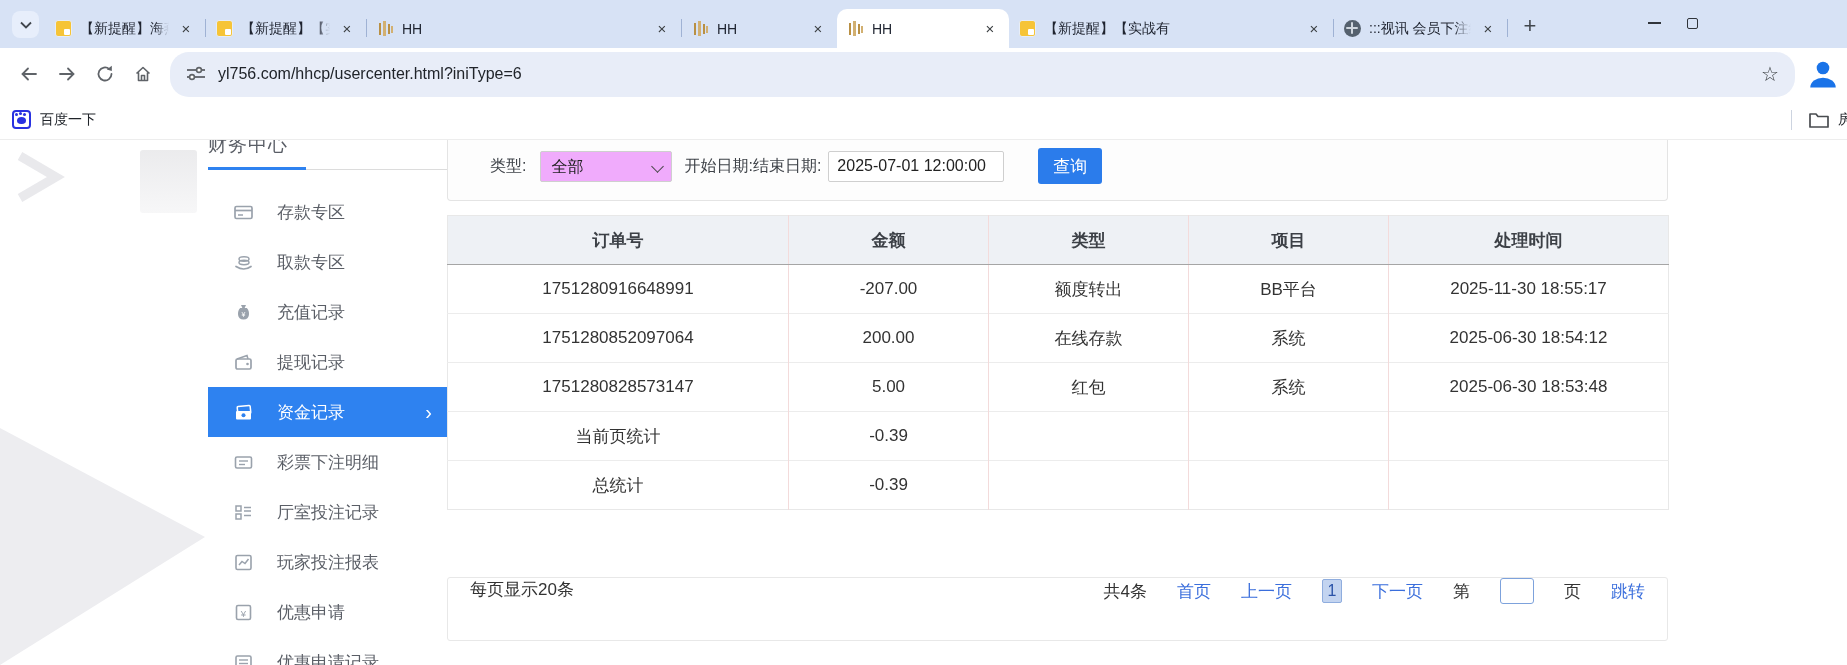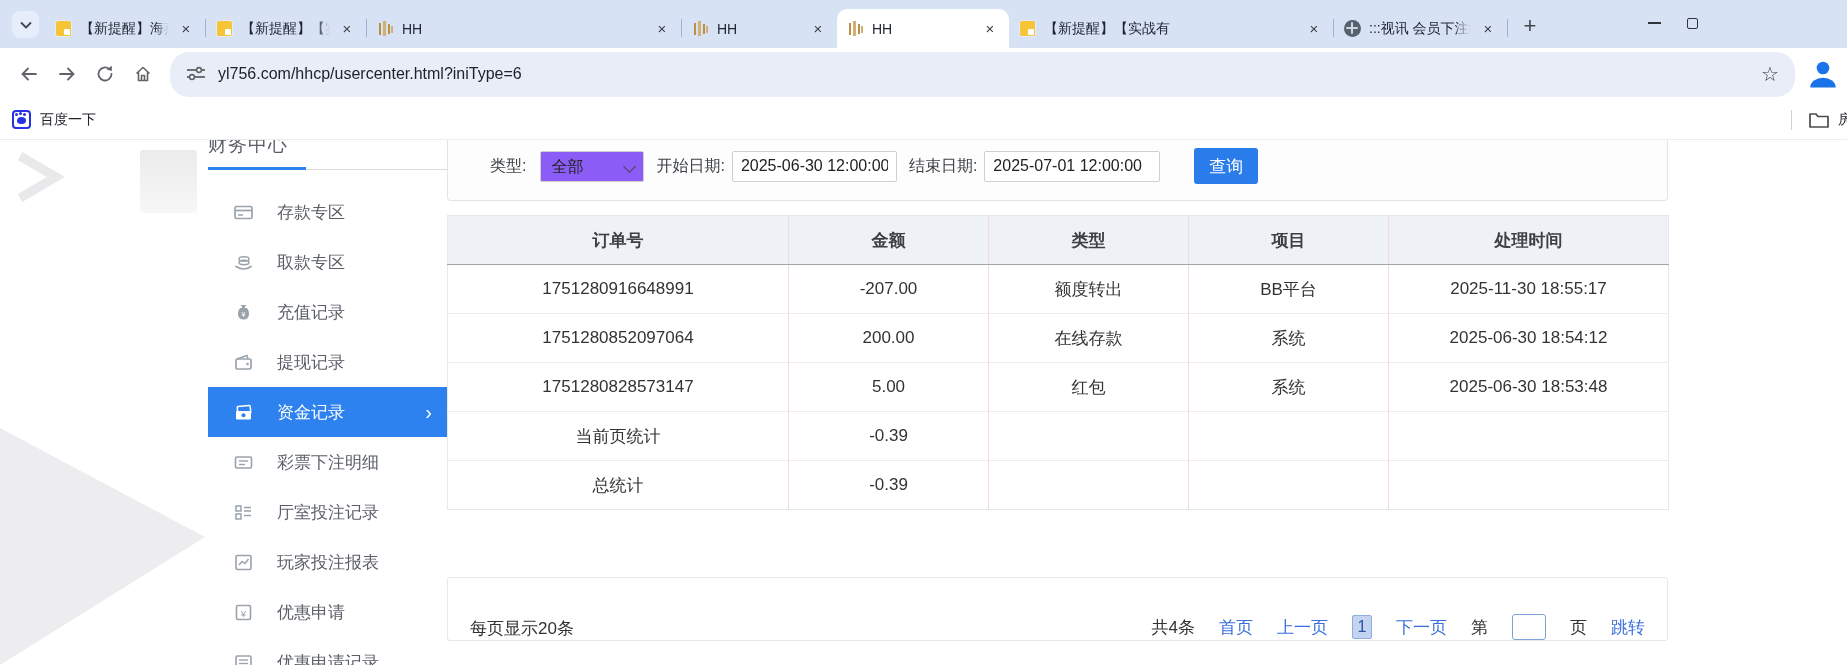--- a/index.html
+++ b/index.html
@@ -87,22 +87,22 @@
   .sb-item .sb-arrow { margin-left:auto; font-size:20px; color:#fff; display:none; line-height:1; }
   .sb-item.active .sb-arrow { display:block; }
   .sb-ico svg { width:100%; height:100%; display:block; }
 
   .content { position:absolute; left:447px; top:0; width:1221px; }
   .filterbar { position:absolute; left:0; top:0; width:1221px; height:61px;
     border:1px solid #e4e4e4; border-top:none; border-radius:0 0 4px 4px; background:#fdfdfd;
     display:flex; align-items:center; padding:0 0 8px 42px; }
   .f-label { font-size:16px; color:#3f4349; }
   .select-wrap { position:relative; margin:0 12px 0 14px; }
-  .type-select { width:104px; height:31px; border:1px solid #cfcfcf; border-radius:2px;
-    background:#8b5cf6; font-size:16px; color:#222; padding:0 24px 0 10px; appearance:none;
+  .type-select { width:132px; height:31px; border:1px solid #cfcfcf; border-radius:2px;
+    background:#f0abfc; font-size:16px; color:#222; padding:0 24px 0 10px; appearance:none;
     -webkit-appearance:none; font-family:"Liberation Sans", sans-serif; }
   .select-wrap::after { content:""; position:absolute; right:10px; top:11px; width:8px; height:8px;
     border-right:1.6px solid #444; border-bottom:1.6px solid #444; transform:rotate(45deg);
     pointer-events:none; }
   .date-input { height:31px; border:1px solid #cfcfcf; border-radius:2px; background:#fff;
     font-size:16px; color:#222; padding:0 8px; margin:0 12px 0 7px;
     font-family:"Liberation Sans", sans-serif; }
   .date-start { width:165px; }
   .date-end { width:176px; }
   .search-btn { width:64px; height:36px; margin-left:22px; background:#2b7ceb; color:#fff;
@@ -114,22 +114,22 @@
   .records th { height:49px; background:#eef1f5; font-weight:bold; font-size:17px; color:#3c4046;
     border-bottom:1px solid #a5a5a5; border-left:1px solid #f3dbdb; text-align:center; }
   .records th:first-child { border-left:none; }
   .records td { height:49px; font-size:17px; color:#333; text-align:center;
     border-top:1px solid #ececec; border-left:1px solid #f3dbdb; background:#fff; }
   .records td:first-child { border-left:none; }
   .records tr:first-child td { border-top:none; }
 
   .pager { position:absolute; left:0; top:437px; width:1221px; height:64px;
     border:1px solid #e8e8e8; border-radius:3px; background:#fff;
-    display:flex; align-items:flex-end; padding:0 22px; font-size:17px; color:#333; }
-  .pager-right { margin-left:auto; display:flex; align-items:center; gap:24px; }
+    display:flex; align-items:flex-start; padding:0 22px; font-size:17px; color:#333; }
+  .pager-right { margin-left:auto; display:flex; align-items:center; gap:30px; }
   .pg-link { color:#3a6edc; cursor:pointer; }
   .pg-current { min-width:20px; height:24px; padding:0 3px; background:#c3d4f0;
     border:1px solid #8fadde; color:#2b53a8; display:flex; align-items:center;
     justify-content:center; border-radius:2px; font-size:16px; }
   .pg-input { width:34px; height:26px; border:1.5px solid #7da2dc; border-radius:3px;
     background:#fff; font-size:15px; text-align:center;
     font-family:"Liberation Sans", sans-serif; }
 </style>
 </head>
 <body>
@@ -371,21 +371,20 @@
   <main class="content">
 
     <div class="filterbar">
       <span class="f-label">类型:</span>
       <span class="select-wrap">
         <select class="type-select">
           <option>全部</option>
         </select>
       </span>
       <span class="f-label">开始日期:</span>
-      <input class="date-input date-start" value="2025-06-30 12:00:00" style="">
       <span class="f-label">结束日期:</span>
       <input class="date-input date-end" value="2025-07-01 12:00:00" style="">
       <button class="search-btn">查询</button>
     </div>
 
     <table class="records">
       <colgroup>
         <col style="width:341px">
           <col style="width:200px">
           <col style="width:200px">

